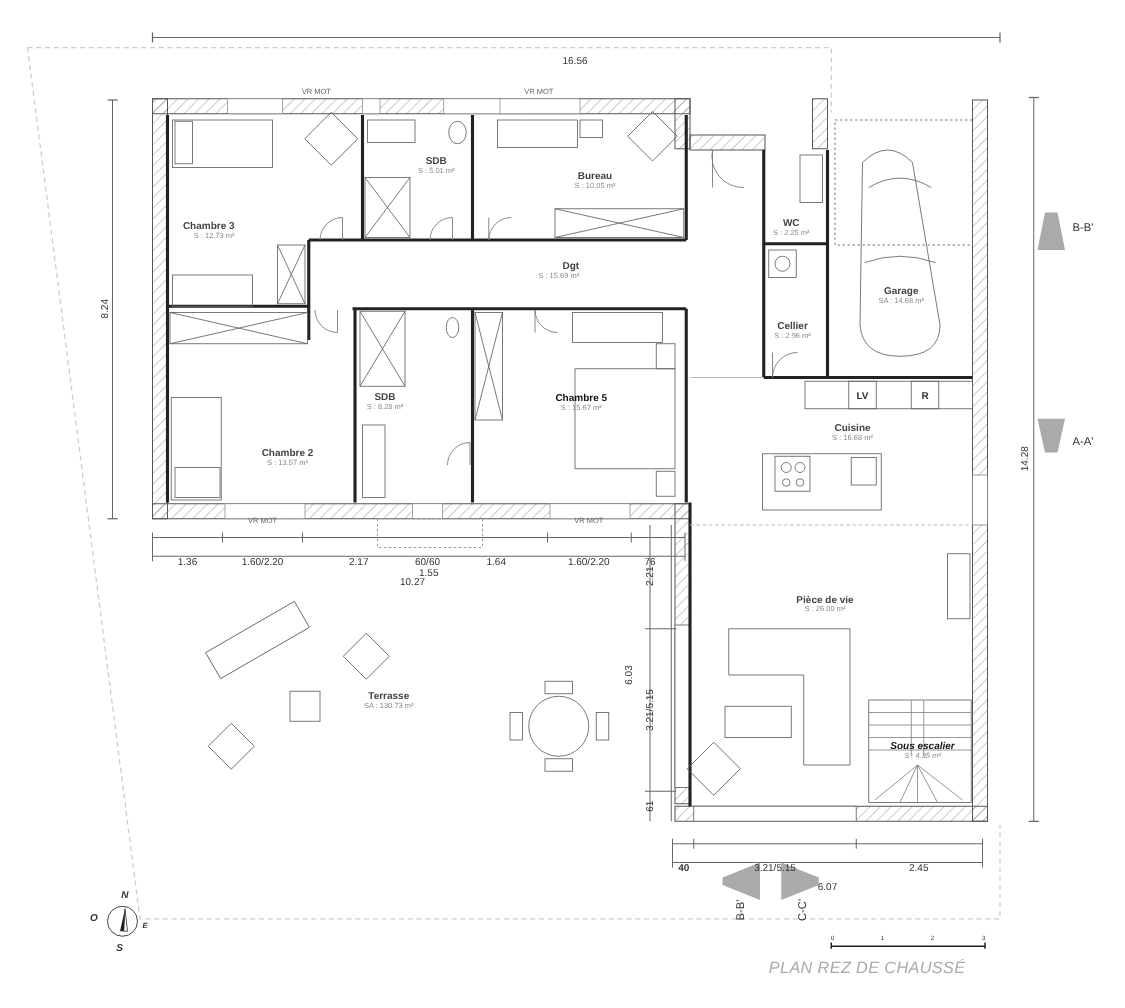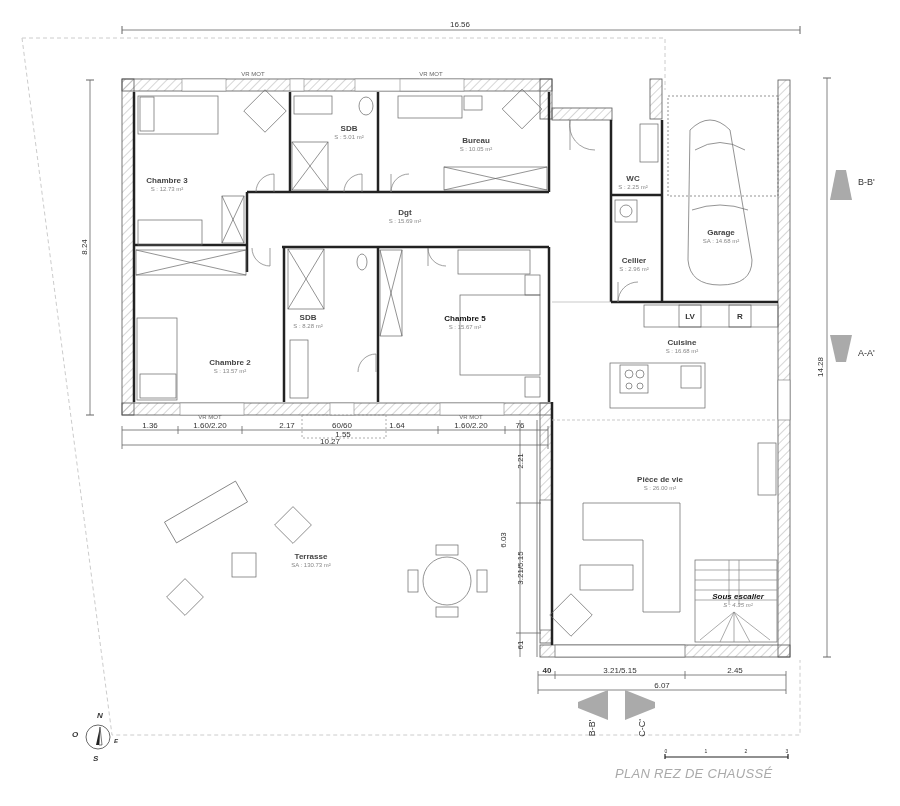--- a/index.html
+++ b/index.html
@@ -1,21 +1,21 @@
 <!DOCTYPE html>
 <html><head>
 <meta charset="utf-8">
 <style>
   html,body{margin:0;padding:0;background:#fff;}
   body{width:900px;height:806px;position:relative;overflow:hidden;font-family:"Liberation Sans",sans-serif;}
   svg{position:absolute;left:0;top:0;}
   .lbl{position:absolute;text-align:center;transform:translateX(-50%);white-space:nowrap;}
   .rname{font-size:8px;font-weight:bold;color:#444;}
   .rarea{font-size:6px;color:#888;margin-top:1px;}
-  .dim{position:absolute;font-size:8px;color:#333;white-space:nowrap;transform:translateX(-50%);}
+  .dim{position:absolute;font-size:8px;color:#333;white-space:nowrap;transform:translateX(-50%);margin-top:24px;}
   .dimv{position:absolute;font-size:8px;color:#333;white-space:nowrap;transform:translate(-50%,-50%) rotate(-90deg);}
   .vr{position:absolute;font-size:6px;color:#666;transform:translateX(-50%);white-space:nowrap;}
   .sect{position:absolute;font-size:9px;color:#333;white-space:nowrap;}
   .title{position:absolute;left:615px;top:766px;font-size:13px;font-style:italic;color:#aaa;letter-spacing:0.3px;}
   .scale-t{position:absolute;font-size:5px;color:#333;transform:translateX(-50%);}
   .cmp{position:absolute;font-size:8px;font-style:italic;font-weight:bold;color:#333;}
 </style>
 </head>
 <body>
 
@@ -244,41 +244,41 @@
     <line x1="665" y1="757" x2="788" y2="757"></line>
     <line x1="665" y1="754" x2="665" y2="759"></line>
     <line x1="788" y1="754" x2="788" y2="759"></line>
   </g>
 
   <circle cx="98" cy="737" r="12" fill="none" stroke="#444" stroke-width="0.8"></circle>
   <polygon points="100,727 96,745 99,745" fill="#222"></polygon>
   <polygon points="100,727 102,745 99,745" fill="none" stroke="#222" stroke-width="0.6"></polygon>
 </svg>
 
-<div class="lbl" style="left:167px;top:176px;">
+<div class="lbl" style="left:167px;top:176px;text-align:right;">
   <div class="rname">Chambre 3</div>
   <div class="rarea">S : 12.73 m²</div>
 </div>
 <div class="lbl" style="left:349px;top:124px;">
   <div class="rname">SDB</div>
   <div class="rarea">S : 5.01 m²</div>
 </div>
 <div class="lbl" style="left:476px;top:136px;">
   <div class="rname">Bureau</div>
   <div class="rarea">S : 10.05 m²</div>
 </div>
 <div class="lbl" style="left:633px;top:174px;">
   <div class="rname">WC</div>
   <div class="rarea">S : 2.25 m²</div>
 </div>
 <div class="lbl" style="left:721px;top:228px;">
   <div class="rname">Garage</div>
   <div class="rarea">SA : 14.68 m²</div>
 </div>
-<div class="lbl" style="left:405px;top:208px;">
+<div class="lbl" style="left:447px;top:208px;text-align:right;">
   <div class="rname">Dgt</div>
   <div class="rarea">S : 15.69 m²</div>
 </div>
 <div class="lbl" style="left:634px;top:256px;">
   <div class="rname">Cellier</div>
   <div class="rarea">S : 2.96 m²</div>
 </div>
 <div class="lbl" style="left:308px;top:313px;">
   <div class="rname">SDB</div>
   <div class="rarea">S : 8.28 m²</div>

